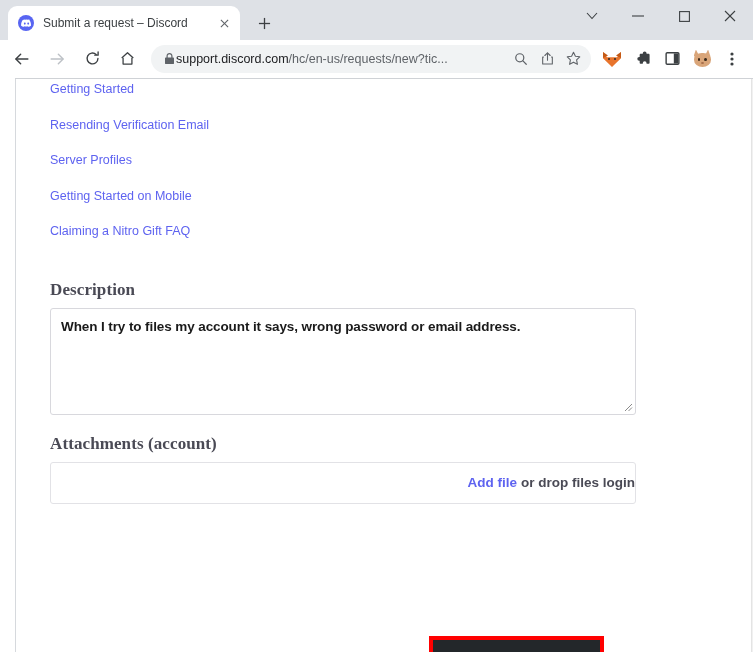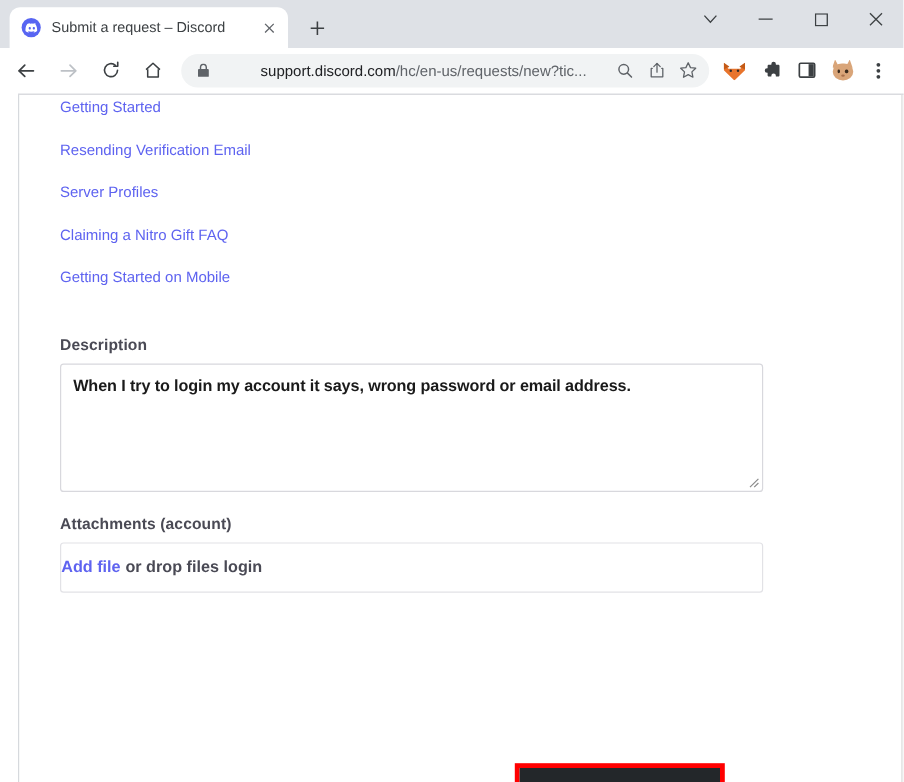--- a/index.html
+++ b/index.html
@@ -139,26 +139,25 @@
     padding: 0 6px 0 11px;
     box-sizing: border-box;
     margin: 0 4px 0 3px;
     min-width: 0;
   }
   .lock { width: 14px; height: 14px; flex: 0 0 auto; color: #5f6368; display:flex; align-items:center; justify-content:center;}
   .lock svg { display:block; }
   .urltext {
     flex: 1 1 auto;
     font-size: 12.5px;
-    margin-left: 23px;
+    margin-left: 0;
     white-space: nowrap;
     overflow: hidden;
     color: #5f6368;
     min-width: 0;
-    text-align: center;
   }
   .urltext .host { color: #202124; }
   .omni-icon {
     width: 24px;
     height: 24px;
     flex: 0 0 auto;
     display: flex;
     align-items: center;
     justify-content: center;
     color: #5f6368;
@@ -285,26 +284,27 @@
   .suglink {
     display: block;
     font-size: 12.5px;
     color: #5e63f0;
     line-height: 1;
     margin-bottom: 0;
     text-decoration: none;
     height: 35.5px;
   }
   .fieldlabel {
-    font-size: 13px;
+    font-size: 17px;
     font-weight: bold;
     color: #4a4a55;
     margin-top: 19px;
     margin-bottom: 8px;
     letter-spacing: 0.1px;
+    font-family: Liberation Serif, serif;
   }
   .descbox {
     width: 586px;
     height: 107px;
     border: 1px solid #d8d8dd;
     border-radius: 3px;
     background: #ffffff;
     box-sizing: border-box;
     padding: 9px 10px;
     position: relative;
@@ -328,21 +328,21 @@
 
   .dropzone {
     width: 586px;
     height: 42px;
     border: 1px solid #e2e2e6;
     border-radius: 3px;
     background: #ffffff;
     box-sizing: border-box;
     display: flex;
     align-items: center;
-    justify-content: flex-start;
+    justify-content: flex-end;
     font-size: 13.5px;
     font-weight: bold;
     color: #4a4a55;
   }
   .dropzone .addfile {
     color: #5e63f0;
     margin-right: 4px;
   }
 
   .submit-wrap {
@@ -517,27 +517,27 @@
 
   <div class="viewport">
     <div class="page">
 
       <div class="form">
 
         <div class="link-list">
           <a class="suglink">Getting Started</a>
           <a class="suglink">Resending Verification Email</a>
           <a class="suglink">Server Profiles</a>
+          <a class="suglink">Getting Started on Mobile</a>
           <a class="suglink">Claiming a Nitro Gift FAQ</a>
-          <a class="suglink">Getting Started on Mobile</a>
         </div>
 
         <div class="fieldlabel">Description</div>
         <div class="descbox">
-          <div class="desctext">When I try to login my account it says, wrong password or email address.</div>
+          <div class="desctext">When I try to files my account it says, wrong password or email address.</div>
           <span class="resize-grip">
             <svg width="12" height="12" viewBox="0 0 12 12" stroke="#8a8a8a" stroke-width="1" fill="none">
               <line x1="11" y1="4" x2="4" y2="11"></line>
               <line x1="11" y1="7.5" x2="7.5" y2="11"></line>
               <line x1="11" y1="1" x2="1" y2="11" stroke-opacity="0"></line>
             </svg>
           </span>
         </div>
 
         <div class="fieldlabel">Attachments (account)</div>

